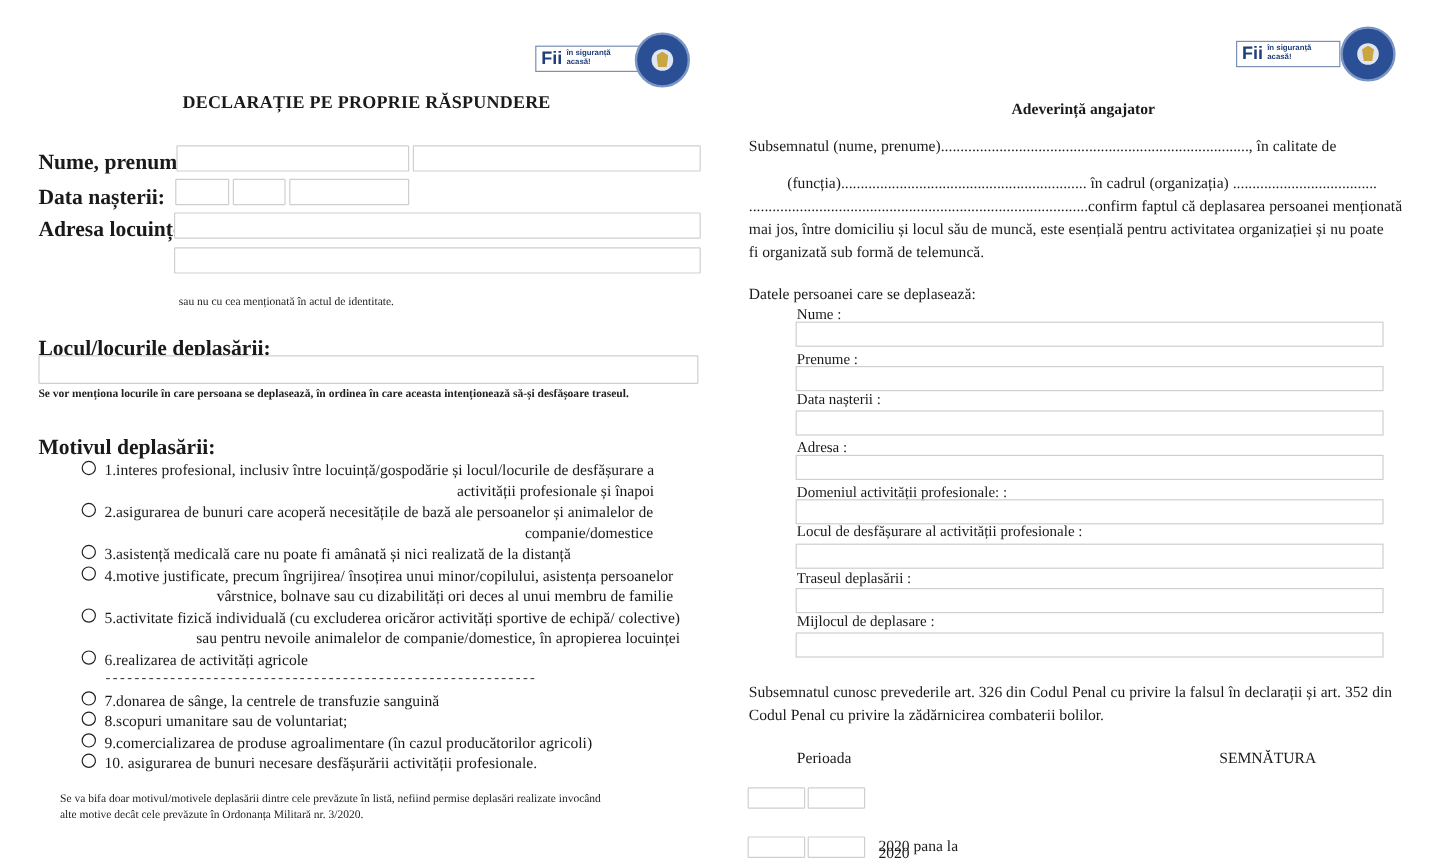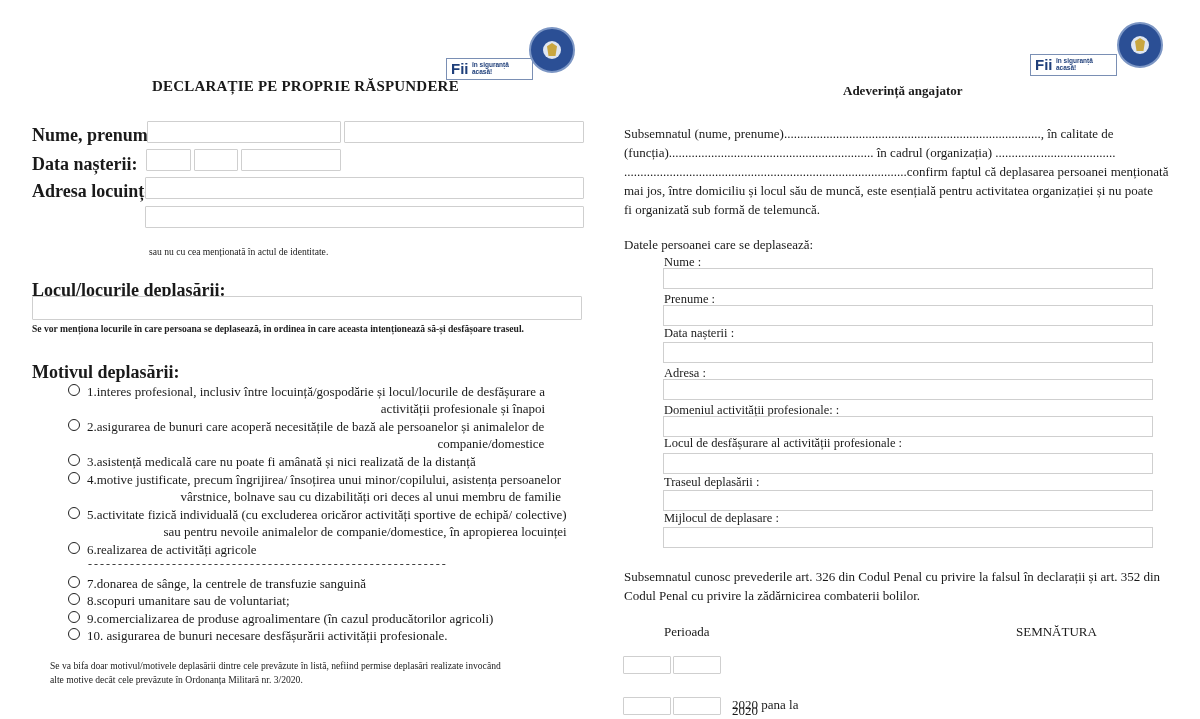--- a/index.html
+++ b/index.html
@@ -4,21 +4,21 @@
 <style>
   html, body { margin:0; padding:0; }
   body { width:1200px; height:719px; overflow:hidden; background:#fff; position:relative; font-family:"Liberation Serif","DejaVu Serif",serif; color:#1a1a1a; }
   .abs { position:absolute; }
   .box { position:absolute; border:1px solid #cfcfcf; background:#fff; box-sizing:border-box; border-radius:1px; }
   .lbl { position:absolute; font-weight:bold; font-size:18px; white-space:nowrap; }
   .note { position:absolute; font-size:9.6px; line-height:14px; color:#222; }
   .opt { position:absolute; left:68px; font-size:13px; line-height:17px; white-space:nowrap;text-align:right; }
   .radio { position:absolute; left:0; top:1px; width:12px; height:12px; border:1.8px solid #222; border-radius:50%; box-sizing:border-box; }
   .opt .t { display:block; padding-left:19px; }
-  .logo-fii { position:absolute; width:87px; height:22px; border:1px solid #7a8fb4; box-sizing:border-box; background:#fff;margin-top:20px; }
+  .logo-fii { position:absolute; width:87px; height:22px; border:1px solid #7a8fb4; box-sizing:border-box; background:#fff; }
   .logo-fii .fii { position:absolute; left:4px; top:1px; font-family:"Liberation Sans",sans-serif; font-weight:bold; font-size:15px; color:#1f3f7a; }
   .logo-fii .sub { position:absolute; left:25px; top:2px; font-family:"Liberation Sans",sans-serif; font-size:6.5px; line-height:7px; color:#1f3f7a; font-weight:bold; }
   .seal { position:absolute; width:46px; height:46px; border-radius:50%; background:#2b4f95; border:2px solid #7c96c4; box-sizing:border-box; }
   .seal .inner { position:absolute; left:12px; top:12px; width:18px; height:18px; border-radius:50%; background:#dfe6f2; }
   .seal .eagle { position:absolute; left:16px; top:14px; width:10px; height:13px; background:#c9a640; clip-path:polygon(50% 0,100% 25%,85% 100%,15% 100%,0 25%); }
   .r-text { position:absolute; font-size:13px; line-height:19px; white-space:nowrap; }
   .r-lbl { position:absolute; left:664px; font-size:12.5px; white-space:nowrap; }
   .r-box { position:absolute; left:663px; width:490px; height:21px; border:1px solid #cfcfcf; box-sizing:border-box; }
 </style>
 </head>
@@ -110,22 +110,22 @@
     <span class="fii">Fii</span>
     <span class="sub"><span>în siguranță</span><br><span>acasă!</span></span>
   </div>
   <div class="seal" style="left:1117px;top:22px;">
       <div class="inner"></div>
       <div class="eagle"></div>
     </div>
 
   <div class="abs" style="left:843px;top:83px;font-weight:bold;font-size:13px;">Adeverință angajator</div>
 
-  <div class="r-text" style="left:624px;top:124px;text-align:right;">Subsemnatul (nume, prenume)...............................................................................,    în calitate de</div>
-  <div class="r-text" style="left:624px;top:143px;">(funcția)............................................................... în cadrul (organizația) .....................................</div>
+  <div class="r-text" style="left:624px;top:112px;text-align:right;">Subsemnatul (nume, prenume)...............................................................................,    în calitate de</div>
+  <div class="r-text" style="left:656px;top:143px;">(funcția)............................................................... în cadrul (organizația) .....................................</div>
   <div class="r-text" style="left:624px;top:162px;">.......................................................................................confirm faptul că deplasarea persoanei menționată</div>
   <div class="r-text" style="left:624px;top:181px;">mai jos, între domiciliu și locul său de muncă, este esențială pentru activitatea organizației și nu poate</div>
   <div class="r-text" style="left:624px;top:200px;">fi organizată sub formă de telemuncă.</div>
 
   <div class="r-text" style="left:624px;top:235px;">Datele persoanei care se deplasează:</div>
 
   <div class="r-lbl" style="top:255px;">Nume :</div>
   <div class="r-box" style="top:268px;"></div>
   <div class="r-lbl" style="top:292px;">Prenume     :</div>
   <div class="r-box" style="top:305px;"></div>

